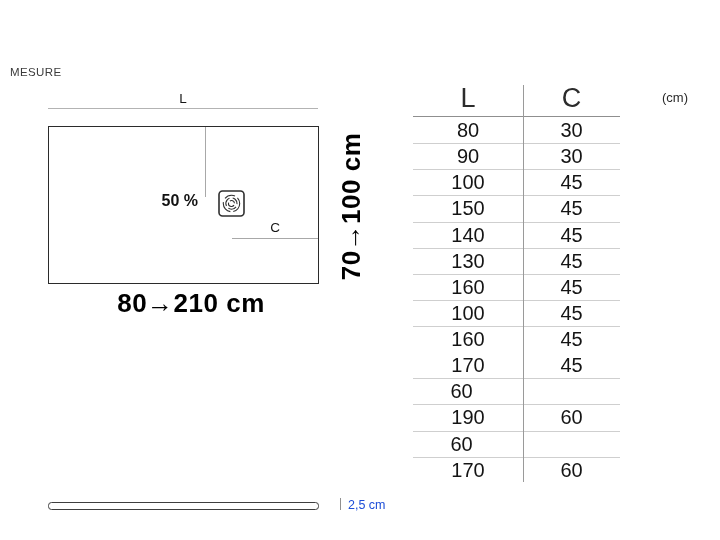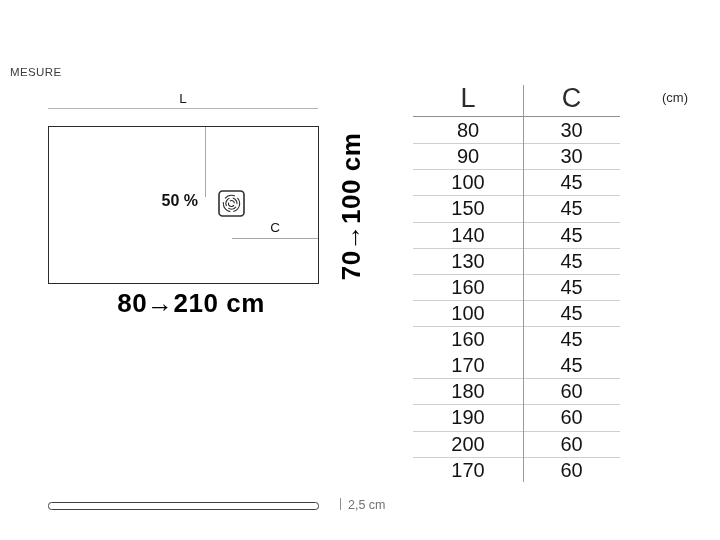--- a/index.html
+++ b/index.html
@@ -30,21 +30,21 @@
   .trow{display:flex;box-sizing:border-box;height:26.14px;border-top:1px solid #cfcfcf;}
   .trow:first-child{border-top:none;}
   .trow.nosep{border-top:none;text-align:right;}
   .tcell{font-size:20px;font-weight:500;color:#141414;display:flex;align-items:center;justify-content:center;}
   .col-divider{width:1px;background:#9a9a9a;}
   .unit-label{font-size:13px;color:#2a2a2a;}
 
   
   .profile-bar{box-sizing:border-box;width:271px;height:8px;border:1.3px solid #3f3f3f;border-radius:3.5px;background:#fff;}
   .tick{width:1px;background:#909090;}
-  .thickness{font-size:12.5px;color:#737373;}
+  .thickness{font-size:12.5px;color:#1d4ed8;}
 </style>
 </head>
 <body>
 
 <div class="canvas">
 
   <div class="abs mesure" style="left:10px;top:66px;">MESURE</div>
 
   <div class="abs dim-label" style="left:48px;top:91px;width:270px;">L</div>
   <div class="abs dim-line" style="left:48px;top:108px;width:270px;"></div>
@@ -111,29 +111,27 @@
         </div>
         <div class="trow">
           <div class="tcell c1">160</div>
           <div class="tcell c2">45</div>
         </div>
         <div class="trow nosep">
           <div class="tcell c1">170</div>
           <div class="tcell c2">45</div>
         </div>
         <div class="trow">
-          <div class="tcell c1">180</div>
           <div class="tcell c2">60</div>
         </div>
         <div class="trow">
           <div class="tcell c1">190</div>
           <div class="tcell c2">60</div>
         </div>
         <div class="trow">
-          <div class="tcell c1">200</div>
           <div class="tcell c2">60</div>
         </div>
         <div class="trow">
           <div class="tcell c1">170</div>
           <div class="tcell c2">60</div>
         </div>
       </div>
     <div class="abs col-divider" style="left:110px;top:0;height:397px;"></div>
   </div>
 

